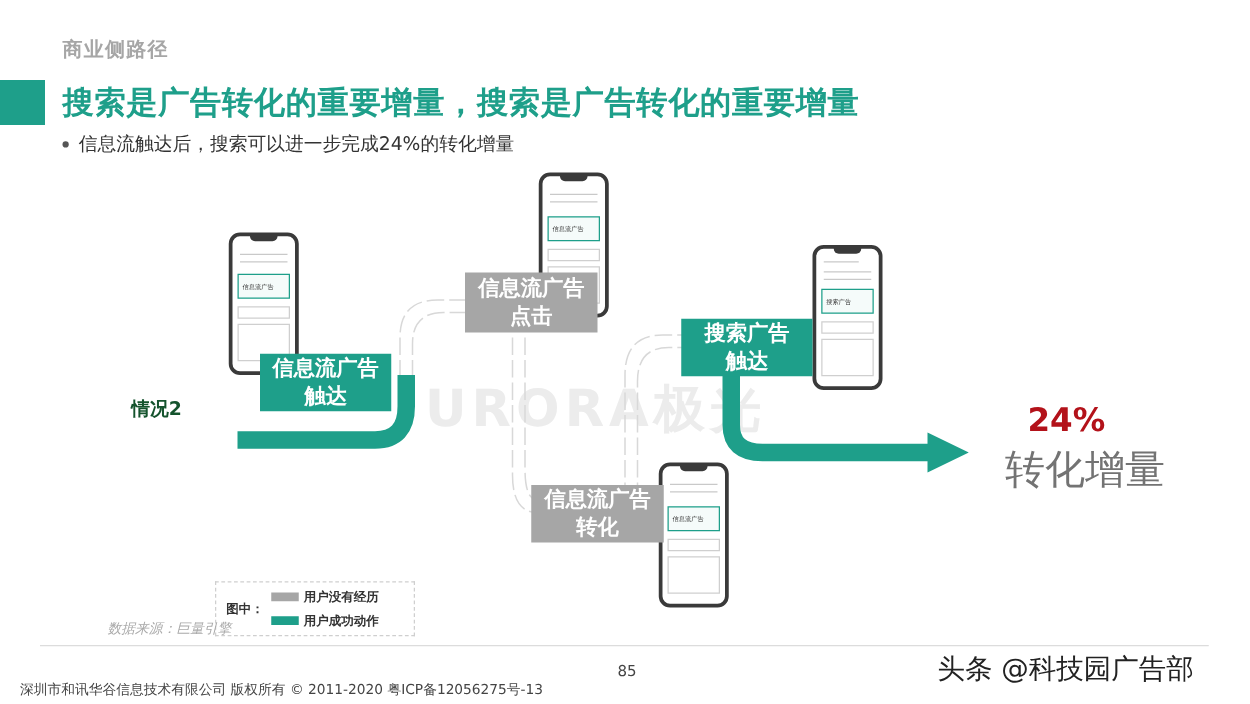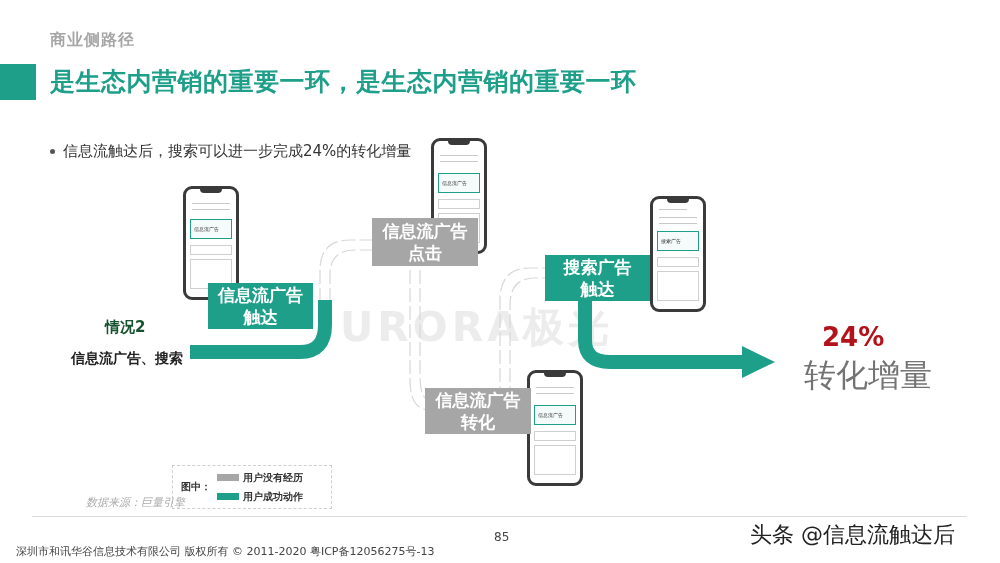--- a/index.html
+++ b/index.html
@@ -2,21 +2,21 @@
 <html><head>
 <meta charset="utf-8">
 <style>
   html, body { margin:0; padding:0; }
   body { width:1000px; height:563px; position:relative; background:#ffffff; overflow:hidden;
          font-family:"DejaVu Sans","Liberation Sans",sans-serif; color:#333; }
   .abs { position:absolute; }
   .section-label { left:50px; top:30px; font-size:16px; color:#a6a6a6; font-weight:bold; letter-spacing:1px; }
   .accent-bar { left:0; top:64px; width:36px; height:36px; background:#1e9f8a; }
   .title { left:50px; top:64px; font-size:25px; font-weight:bold; color:#1e9f8a; line-height:36px; letter-spacing:0.5px; }
-  .bullet { left:50px; top:106px; font-size:15px; color:#333;margin-top:36px; }
+  .bullet { left:50px; top:106px; font-size:15px; color:#333; }
   .bullet .dot { display:inline-block; width:5px; height:5px; border-radius:50%; background:#555; margin-right:8px; vertical-align:middle; }
 
   .watermark { left:340px; top:300px; font-size:41px; font-weight:bold; color:#ececec; letter-spacing:4px; }
 
   .box { position:absolute; color:#fff; font-size:17px; font-weight:bold; text-align:center; line-height:22px;
          display:flex; flex-direction:column; justify-content:center; align-items:center; }
   .box.green { background:#1e9f8a; }
   .box.gray { background:#a6a6a6; }
 
   .phone { position:absolute; width:56px; height:110px; border:3px solid #3a3a3a; border-radius:9px; background:#fff; box-sizing:border-box; }
@@ -41,21 +41,21 @@
   .divider { left:32px; top:516px; width:935px; height:1px; background:#dcdcdc; }
   .footer { left:16px; top:530px; font-size:11px; color:#444;margin-top:14px; }
   .page-num { left:494px; top:530px; font-size:12px; color:#444; }
   .wm-footer { left:750px; top:520px; font-size:22px; color:#222; }
 </style>
 </head>
 <body>
 
 <div class="abs section-label">商业侧路径</div>
 <div class="abs accent-bar"></div>
-<div class="abs title">是生态内营销的重要一环，是生态内营销的重要一环</div>
+<div class="abs title">搜索是广告转化的重要增量，搜索是广告转化的重要增量</div>
 <div class="abs bullet"><span class="dot"></span><span>信息流触达后，搜索可以进一步完成24%的转化增量</span></div>
 
 <div class="abs watermark">URORA极光</div>
 
 <svg class="abs" style="left:0;top:0" width="1000" height="563">
 
   <g stroke="#d8d8d8" stroke-width="1.2" fill="none" stroke-dasharray="14 4">
     <path d="M320 320 L320 270 Q320 240 350 240 L375 240"></path>
     <path d="M330 320 L330 275 Q330 250 355 250 L375 250"></path>
     <path d="M410 270 L410 380 Q410 410 430 410"></path>
@@ -115,31 +115,30 @@
   <span>信息流广告</span>
     <span>转化</span>
 </div>
 <div class="box green" style="left:545px;top:255px;width:105px;height:46px;">
   <span>搜索广告</span>
     <span>触达</span>
 </div>
 
 <div class="abs case-title">情况2</div>
 <div class="abs case-desc">
-  <div>信息流广告、搜索</div>
 </div>
 
 <div class="abs pct">24%</div>
 <div class="abs pct-label">转化增量</div>
 
 <div class="abs legend">
   <span class="hd">图中：</span>
   <span class="sw" style="left:44px;top:8px;background:#a6a6a6"></span>
   <span class="lbl" style="left:70px;top:5px">用户没有经历</span>
   <span class="sw" style="left:44px;top:27px;background:#1e9f8a"></span>
   <span class="lbl" style="left:70px;top:24px">用户成功动作</span>
 </div>
 
 <div class="abs source">数据来源：巨量引擎</div>
 <div class="abs divider"></div>
 <div class="abs footer">深圳市和讯华谷信息技术有限公司 版权所有 © 2011-2020 粤ICP备12056275号-13</div>
 <div class="abs page-num">85</div>
-<div class="abs wm-footer">头条 @信息流触达后</div>
+<div class="abs wm-footer">头条 @科技园广告部</div>
 
 </body></html>

